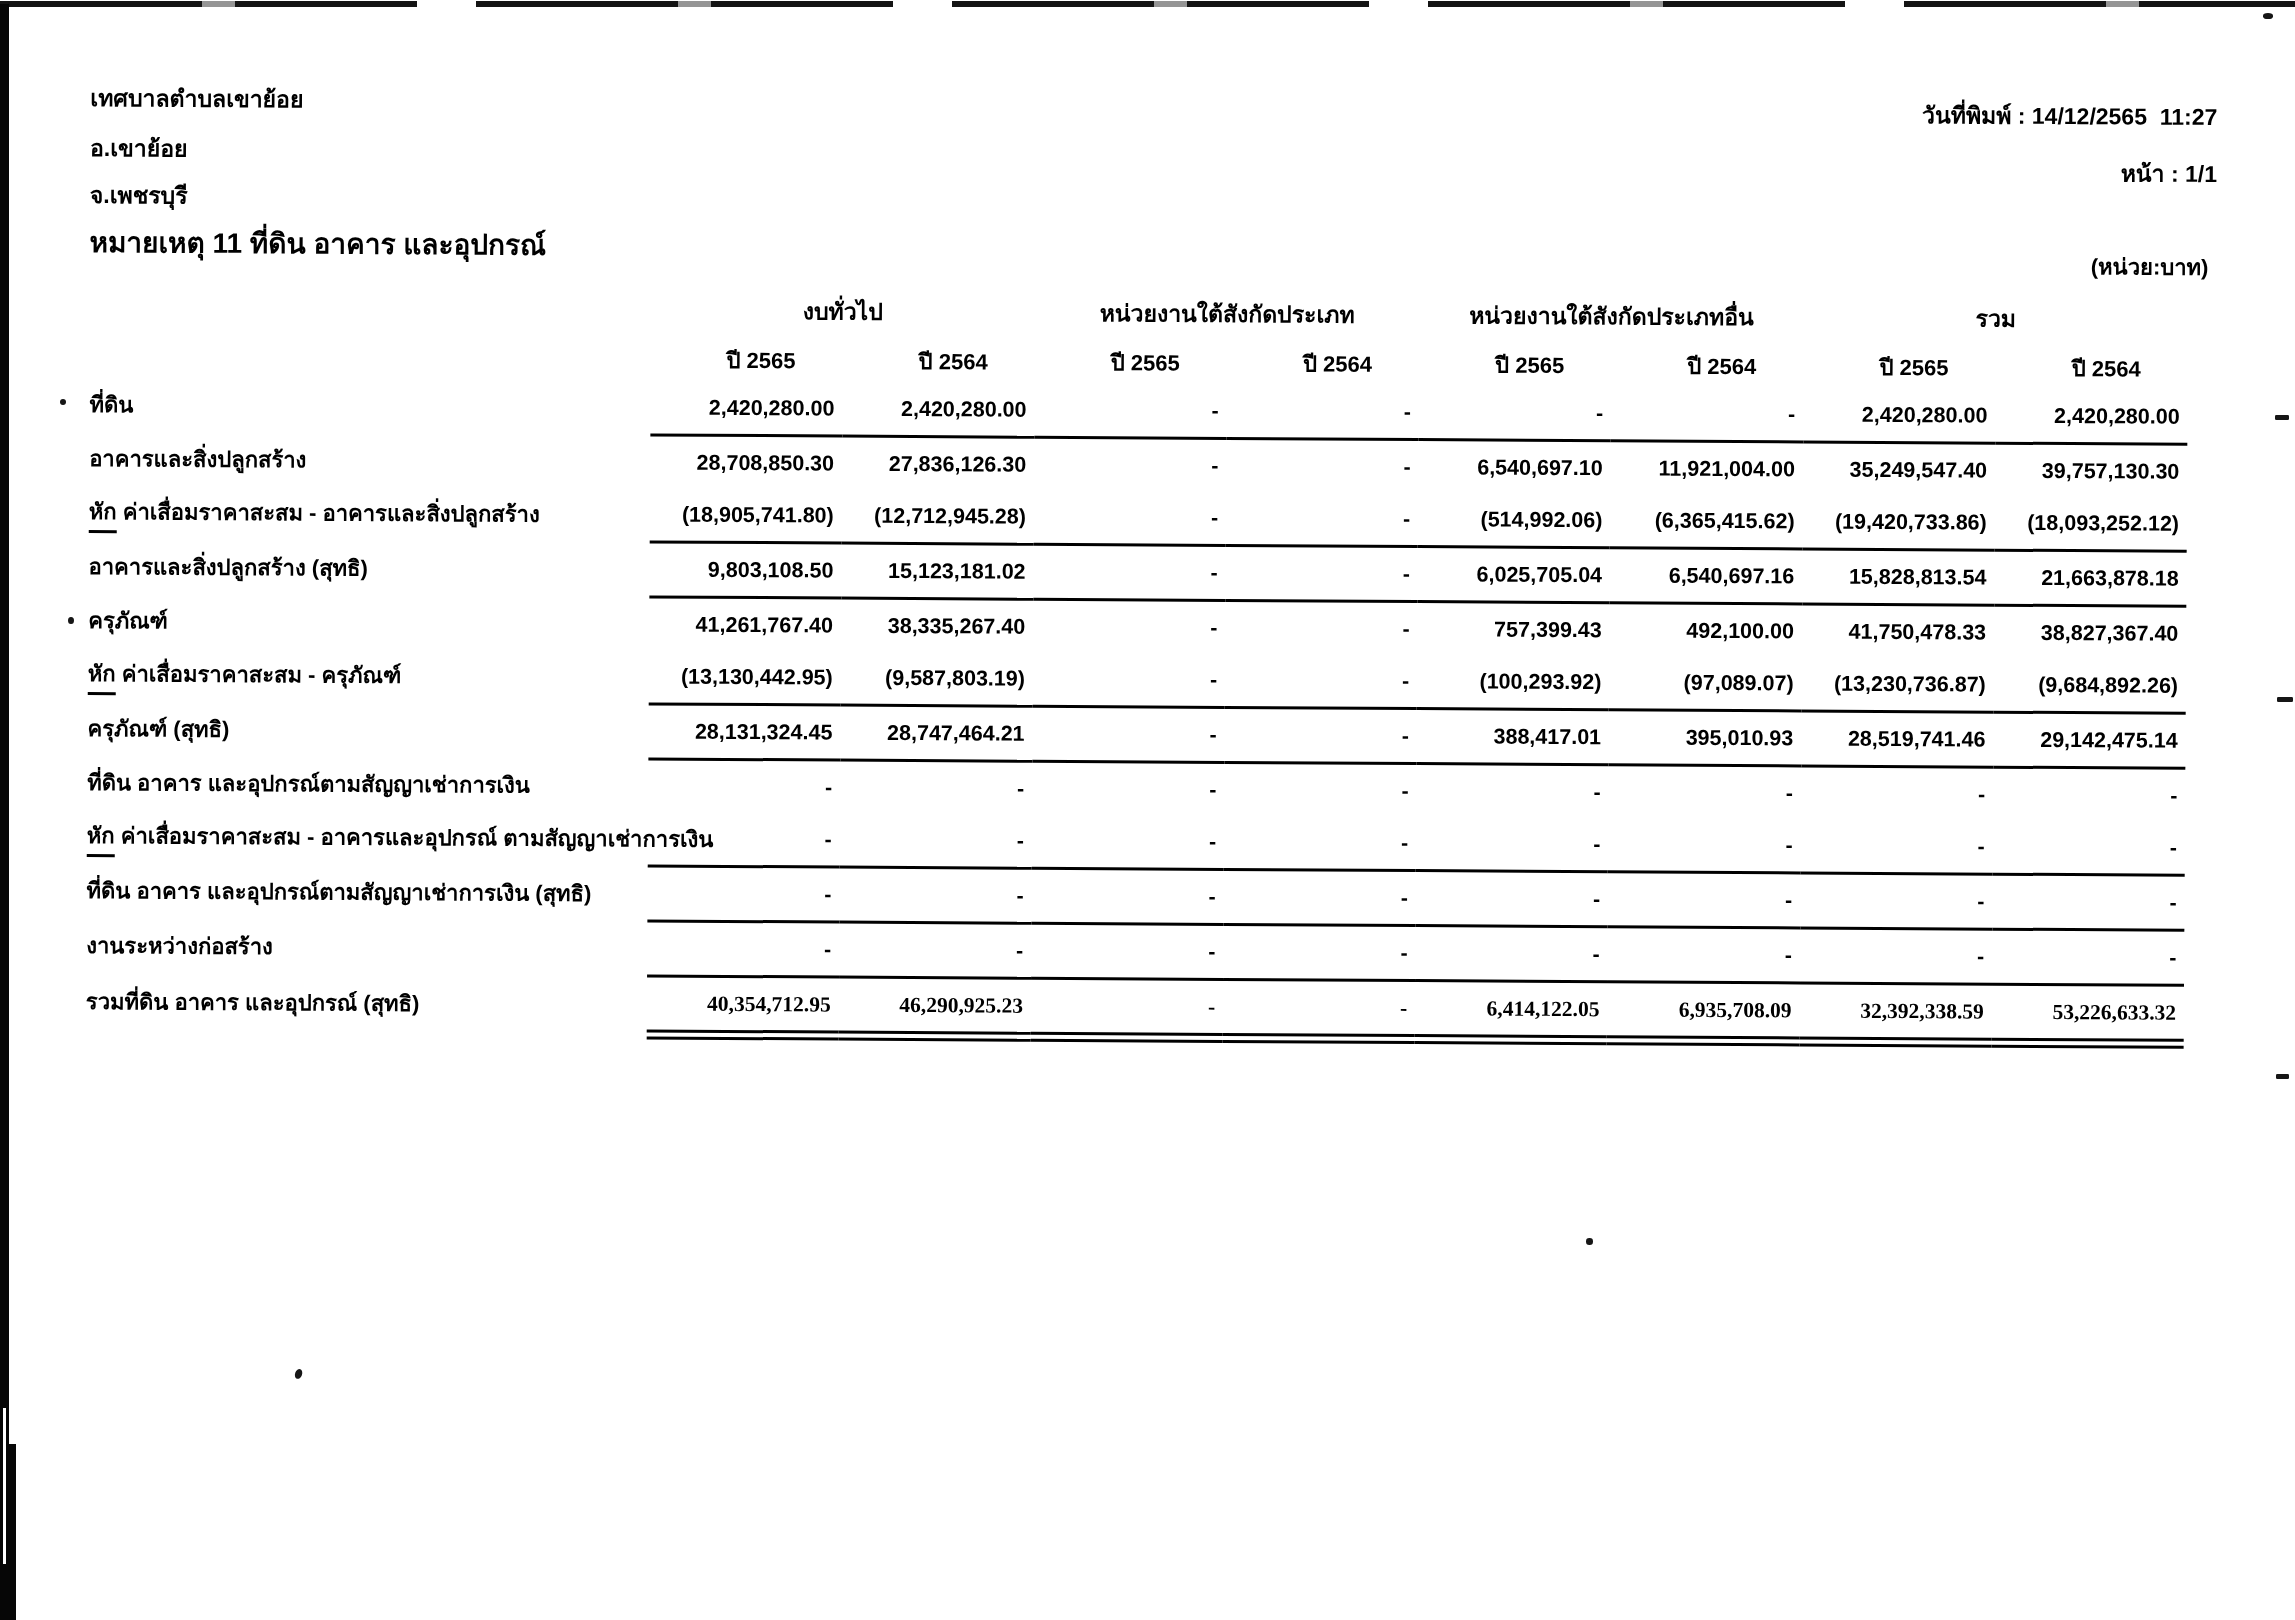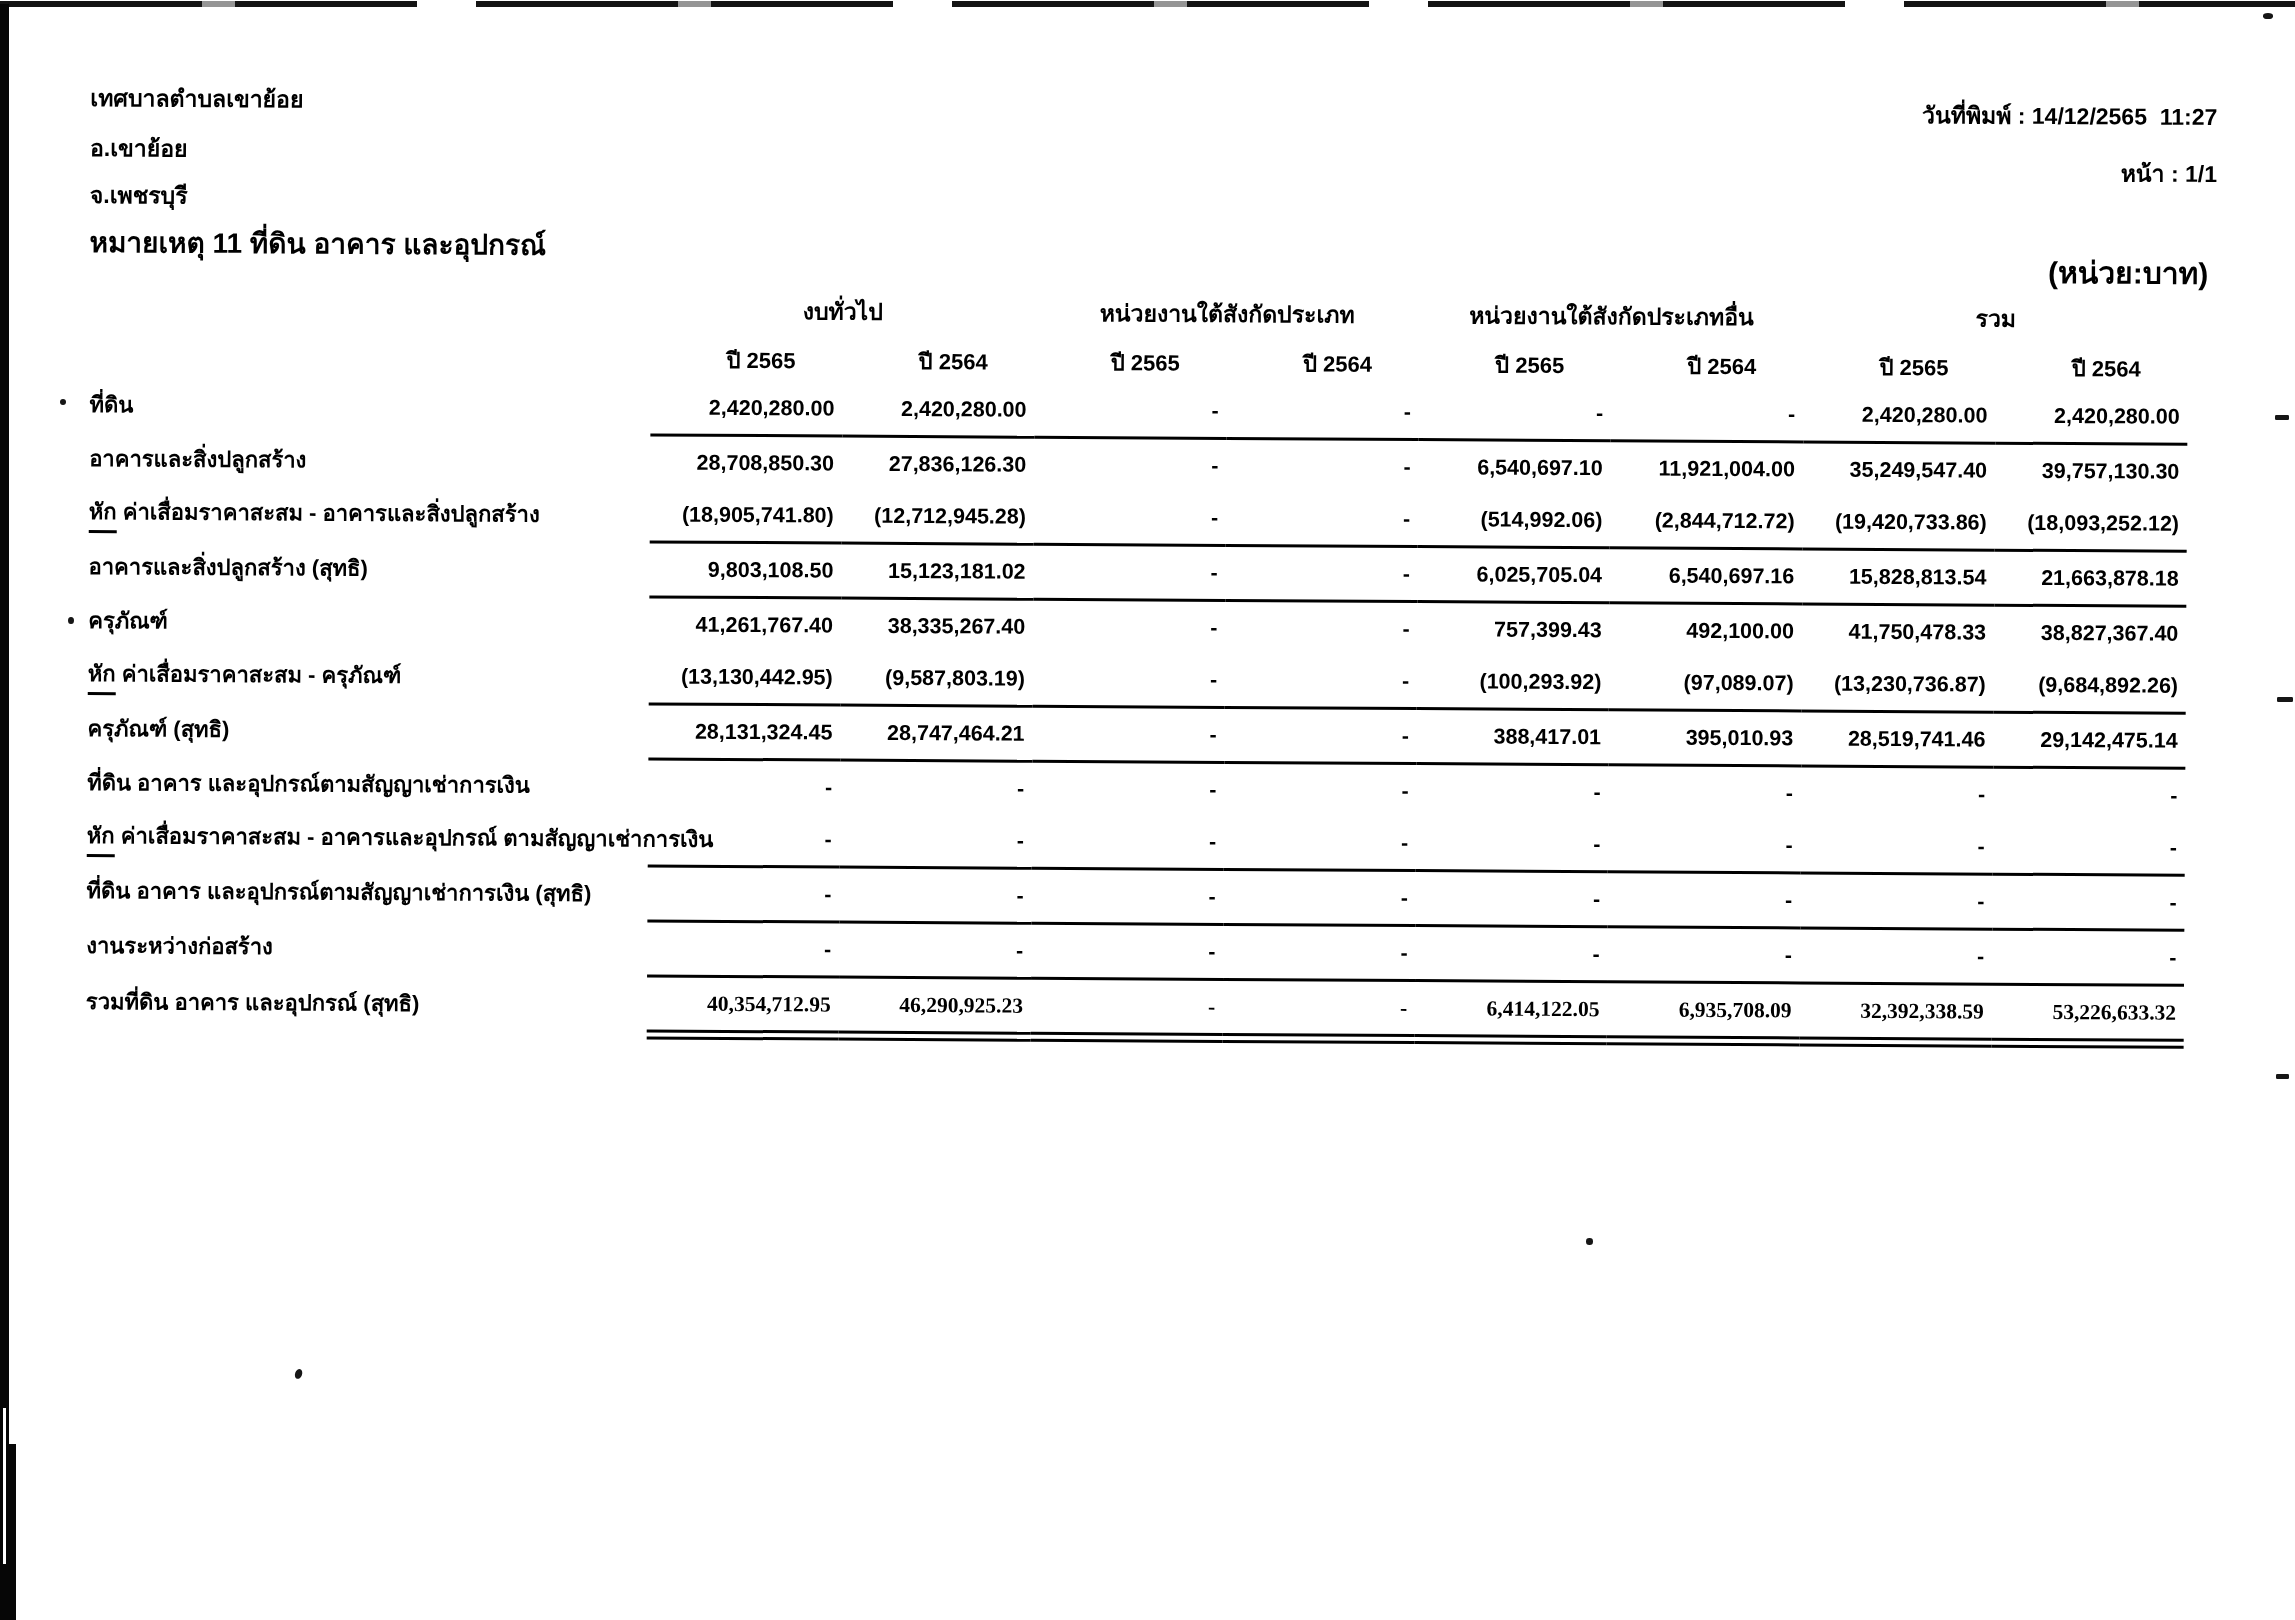--- a/index.html
+++ b/index.html
@@ -17,21 +17,21 @@
   .left-strip{position:absolute;left:0;top:3.9px;width:8.5px;height:1617px;background:#060606;}
   .left-strip-blob{position:absolute;left:0;top:1444px;width:16.3px;height:177px;background:#060606;}
   .left-strip-gap{position:absolute;left:2.6px;top:1408px;width:3.3px;height:156px;background:#fff;}
   .speck{position:absolute;background:#161616;border-radius:50%;}
   .dashmark{position:absolute;background:#161616;border-radius:1.3px;}
   
   .doc{position:absolute;inset:0;transform:rotate(0.35deg);transform-origin:91px 0;}
   .hdr{position:absolute;white-space:pre;font-weight:700;font-size:23px;}
   .right{text-align:right;}
   .title{position:absolute;left:91px;top:220px;font-size:28px;font-weight:700;white-space:pre;}
-  .unit{position:absolute;right:85px;top:237px;font-size:30px;font-weight:700;}
+  .unit{position:absolute;right:85px;top:237px;font-size:22px;font-weight:700;}
   
   table.assets{
     position:absolute;left:91px;top:280px;width:2099px;
     border-collapse:collapse;table-layout:fixed;
     font-size:21.5px;font-weight:700;
   }
   col.c-lbl{width:561px;}
   col.c-num{width:192px;}
   th.grp{height:52px;text-align:center;vertical-align:middle;font-size:23px;font-weight:700;white-space:nowrap;}
   th.sp{border:none;}
@@ -124,21 +124,21 @@
           <td class="num">35,249,547.40</td>
           <td class="num">39,757,130.30</td>
         </tr>
         <tr class="rule">
           <td class="lbl"><span class="hak">หัก</span> ค่าเสื่อมราคาสะสม - อาคารและสิ่งปลูกสร้าง</td>
           <td class="num">(18,905,741.80)</td>
           <td class="num">(12,712,945.28)</td>
           <td class="num">-</td>
           <td class="num">-</td>
           <td class="num">(514,992.06)</td>
-          <td class="num">(2,844,712.72)</td>
+          <td class="num">(6,365,415.62)</td>
           <td class="num">(19,420,733.86)</td>
           <td class="num">(18,093,252.12)</td>
         </tr>
         <tr class="rule">
           <td class="lbl">อาคารและสิ่งปลูกสร้าง (สุทธิ)</td>
           <td class="num">9,803,108.50</td>
           <td class="num">15,123,181.02</td>
           <td class="num">-</td>
           <td class="num">-</td>
           <td class="num">6,025,705.04</td>

